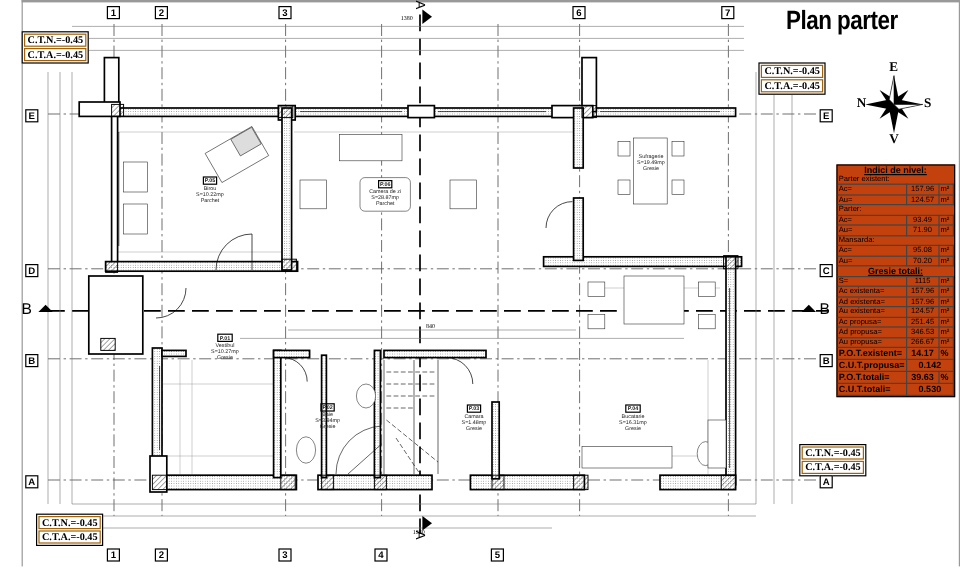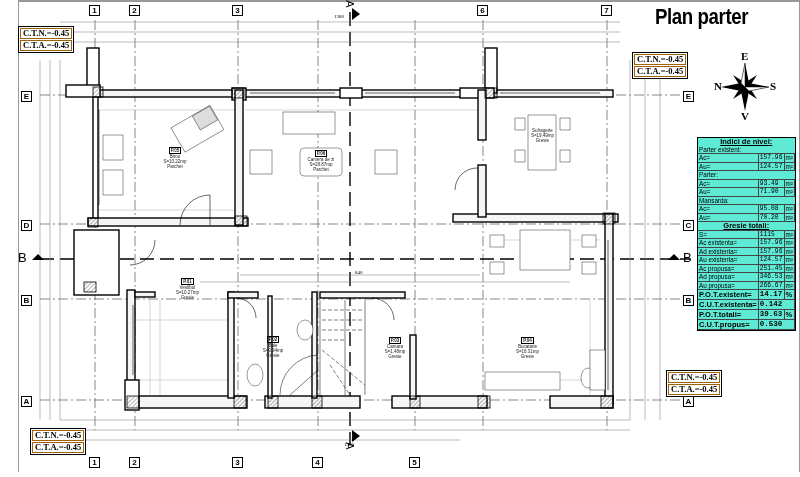--- a/index.html
+++ b/index.html
@@ -2,27 +2,27 @@
 <html><head>
 <meta charset="utf-8">
 <style>
   html,body{margin:0;padding:0;background:#fff;}
   body{width:800px;height:477px;position:relative;overflow:hidden;font-family:"Liberation Sans",sans-serif;}
   .frame{position:absolute;left:18px;top:0;width:780px;height:470px;border-left:1px solid #999;border-top:2px solid #999;border-right:1px solid #999;}
   svg{position:absolute;left:0;top:0;}
   .title{position:absolute;left:655px;top:4px;font-size:22px;font-weight:bold;font-family:"Liberation Sans",sans-serif;letter-spacing:-0.5px;transform:scaleX(0.85);transform-origin:left top;color:#000;}
   .level-box{position:absolute;font-family:"Liberation Serif",serif;font-size:8.5px;line-height:9px;border:1px solid #000;background:#fff;padding:0 1px;}
   .level-box div{border:1px solid #a16207;padding:0 2px;margin:1px 0;white-space:nowrap;font-weight:bold;}
-  .indici{position:absolute;left:697px;top:137px;width:97px;border:1px solid #000;background:#5eead4;font-family:"Liberation Sans",sans-serif;font-size:6.3px;}
+  .indici{position:absolute;left:697px;top:137px;width:97px;border:1px solid #000;background:#c2410c;font-family:"Liberation Sans",sans-serif;font-size:6.3px;}
   .indici table{border-collapse:collapse;width:100%;}
   .indici td{border:1px solid #444;padding:0 1px;height:7.5px;line-height:7.5px;}
   .indici .hdr{text-align:center;font-weight:bold;font-size:7.5px;text-decoration:underline;border:none;}
   .indici .sec{border:none;}
   .indici .lbl{border-left:none;}
-  .indici .val{text-align:left;width:26px;font-family:Liberation Mono, monospace;}
+  .indici .val{text-align:center;width:26px;}
   .indici .unit{width:10px;}
   .indici .big td{font-weight:bold;font-size:7.5px;height:9px;line-height:9px;}
   .grid-tag{position:absolute;width:9px;height:9px;border:1px solid #000;background:#fff;font-size:8px;font-weight:bold;text-align:center;line-height:9px;font-family:"Liberation Sans",sans-serif;}
   .sec-letter{position:absolute;font-size:13px;font-family:"Liberation Sans",sans-serif;}
   .room{position:absolute;font-size:4.5px;line-height:5px;text-align:center;color:#222;font-family:"Liberation Sans",sans-serif;}
   .room .num{display:inline-block;border:1px solid #000;padding:0 1px;font-weight:bold;}
   .compass-lbl{position:absolute;font-family:"Liberation Serif",serif;font-weight:bold;font-size:11px;}
 </style>
 </head>
 <body>
@@ -427,27 +427,27 @@
           <td class="lbl">Au propusa=</td>
           <td class="val">266.67</td>
           <td class="unit">m²</td>
         </tr>
     <tr class="big">
           <td class="lbl">P.O.T.existent=</td>
           <td class="val">14.17</td>
           <td class="unit">%</td>
         </tr>
     <tr class="big">
-          <td class="lbl">C.U.T.existenta=</td>
+          <td class="lbl">C.U.T.propusa=</td>
           <td class="val" colspan="2">0.142</td>
         </tr>
     <tr class="big">
           <td class="lbl">P.O.T.totali=</td>
           <td class="val">39.63</td>
           <td class="unit">%</td>
         </tr>
     <tr class="big">
-          <td class="lbl">C.U.T.propus=</td>
+          <td class="lbl">C.U.T.totali=</td>
           <td class="val" colspan="2">0.530</td>
         </tr>
   </tbody>
     </table>
 </div>
 
 </body></html>

